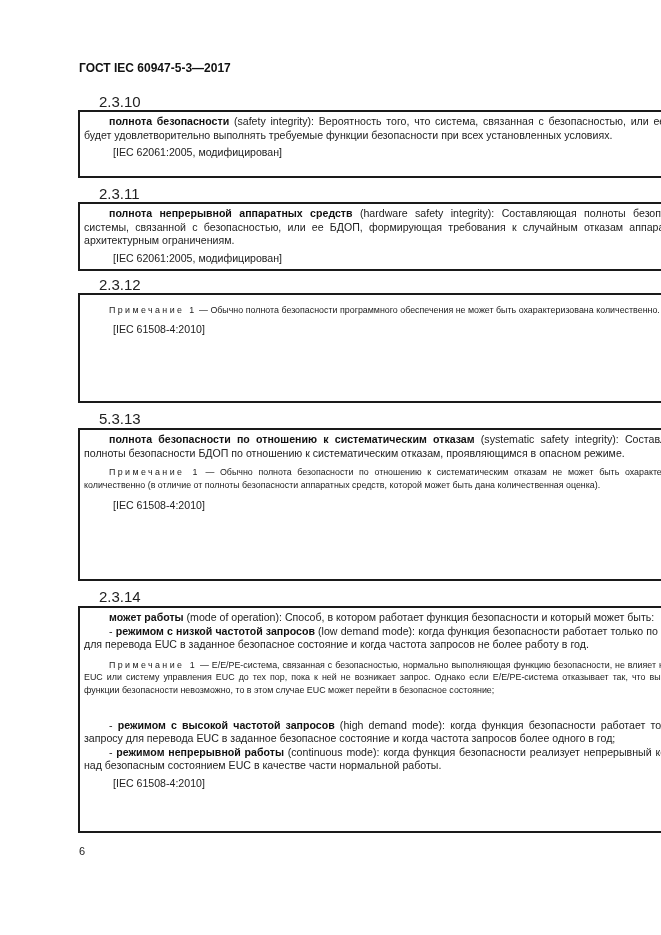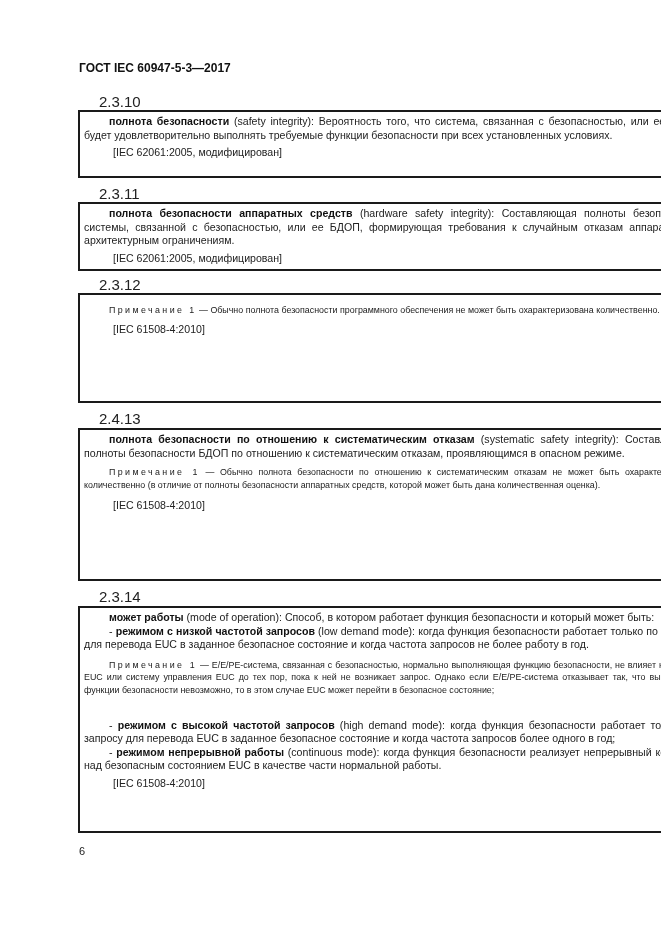--- a/index.html
+++ b/index.html
@@ -28,31 +28,31 @@
 <div class="header">ГОСТ IEC 60947-5-3—2017</div>
 
 <div class="num" style="top:93px">2.3.10</div>
 <div class="box" style="top:110px; height:68px">
   <p class="p"><b>полнота безопасности</b><span> (safety integrity): Вероятность того, что система, связанная с безопасностью, или ее БДОП будет удовлетворительно выполнять требуемые функции безопасности при всех установленных условиях.</span></p>
   <p class="ref">[IEC 62061:2005, модифицирован]</p>
 </div>
 
 <div class="num" style="top:185px">2.3.11</div>
 <div class="box" style="top:202px; height:69px">
-  <p class="p"><b>полнота безопасности аппаратных средств</b><span> (hardware safety integrity): Составляющая полноты безопасности системы, связанной с безопасностью, или ее БДОП, формирующая требования к случайным отказам аппаратуры и архитектурным ограничениям.</span></p>
+  <p class="p"><b>полнота непрерывной аппаратных средств</b><span> (hardware safety integrity): Составляющая полноты безопасности системы, связанной с безопасностью, или ее БДОП, формирующая требования к случайным отказам аппаратуры и архитектурным ограничениям.</span></p>
   <p class="ref">[IEC 62061:2005, модифицирован]</p>
 </div>
 
 <div class="num" style="top:276px">2.3.12</div>
 <div class="box" style="top:293px; height:110px">
   <p class="note"><span class="lbl">Примечание 1</span><span> — Обычно полнота безопасности программного обеспечения не может быть охарактеризована количественно.</span></p>
   <p class="ref gap">[IEC 61508-4:2010]</p>
 </div>
 
-<div class="num" style="top:410px">2.4.13</div>
+<div class="num" style="top:410px">5.3.13</div>
 <div class="box" style="top:428px; height:153px">
   <p class="p"><b>полнота безопасности по отношению к систематическим отказам</b><span> (systematic safety integrity): Составляющая полноты безопасности БДОП по отношению к систематическим отказам, проявляющимся в опасном режиме.</span></p>
   <p class="note"><span class="lbl">Примечание 1</span><span> — Обычно полнота безопасности по отношению к систематическим отказам не может быть охарактеризована количественно (в отличие от полноты безопасности аппаратных средств, которой может быть дана количественная оценка).</span></p>
   <p class="ref gap" style="margin-top:8px">[IEC 61508-4:2010]</p>
 </div>
 
 <div class="num" style="top:588px">2.3.14</div>
 <div class="box" style="top:606px; height:227px">
   <p class="p"><b>может работы</b><span> (mode of operation): Способ, в котором работает функция безопасности и который может быть:</span></p>
   <p class="p"><span>- </span><b>режимом с низкой частотой запросов</b><span> (low demand mode): когда функция безопасности работает только по запросу для перевода EUC в заданное безопасное состояние и когда частота запросов не более работу в год.</span></p>

